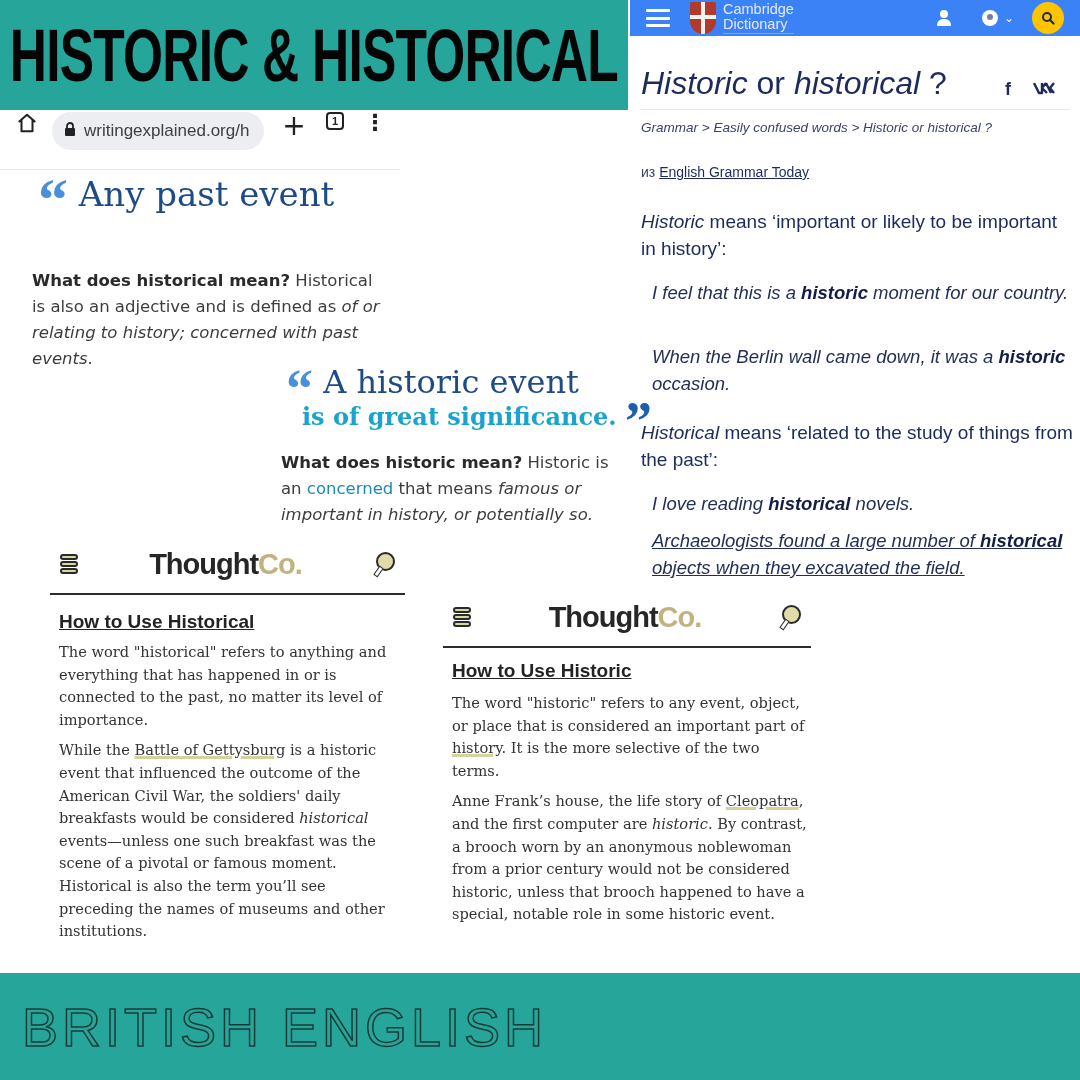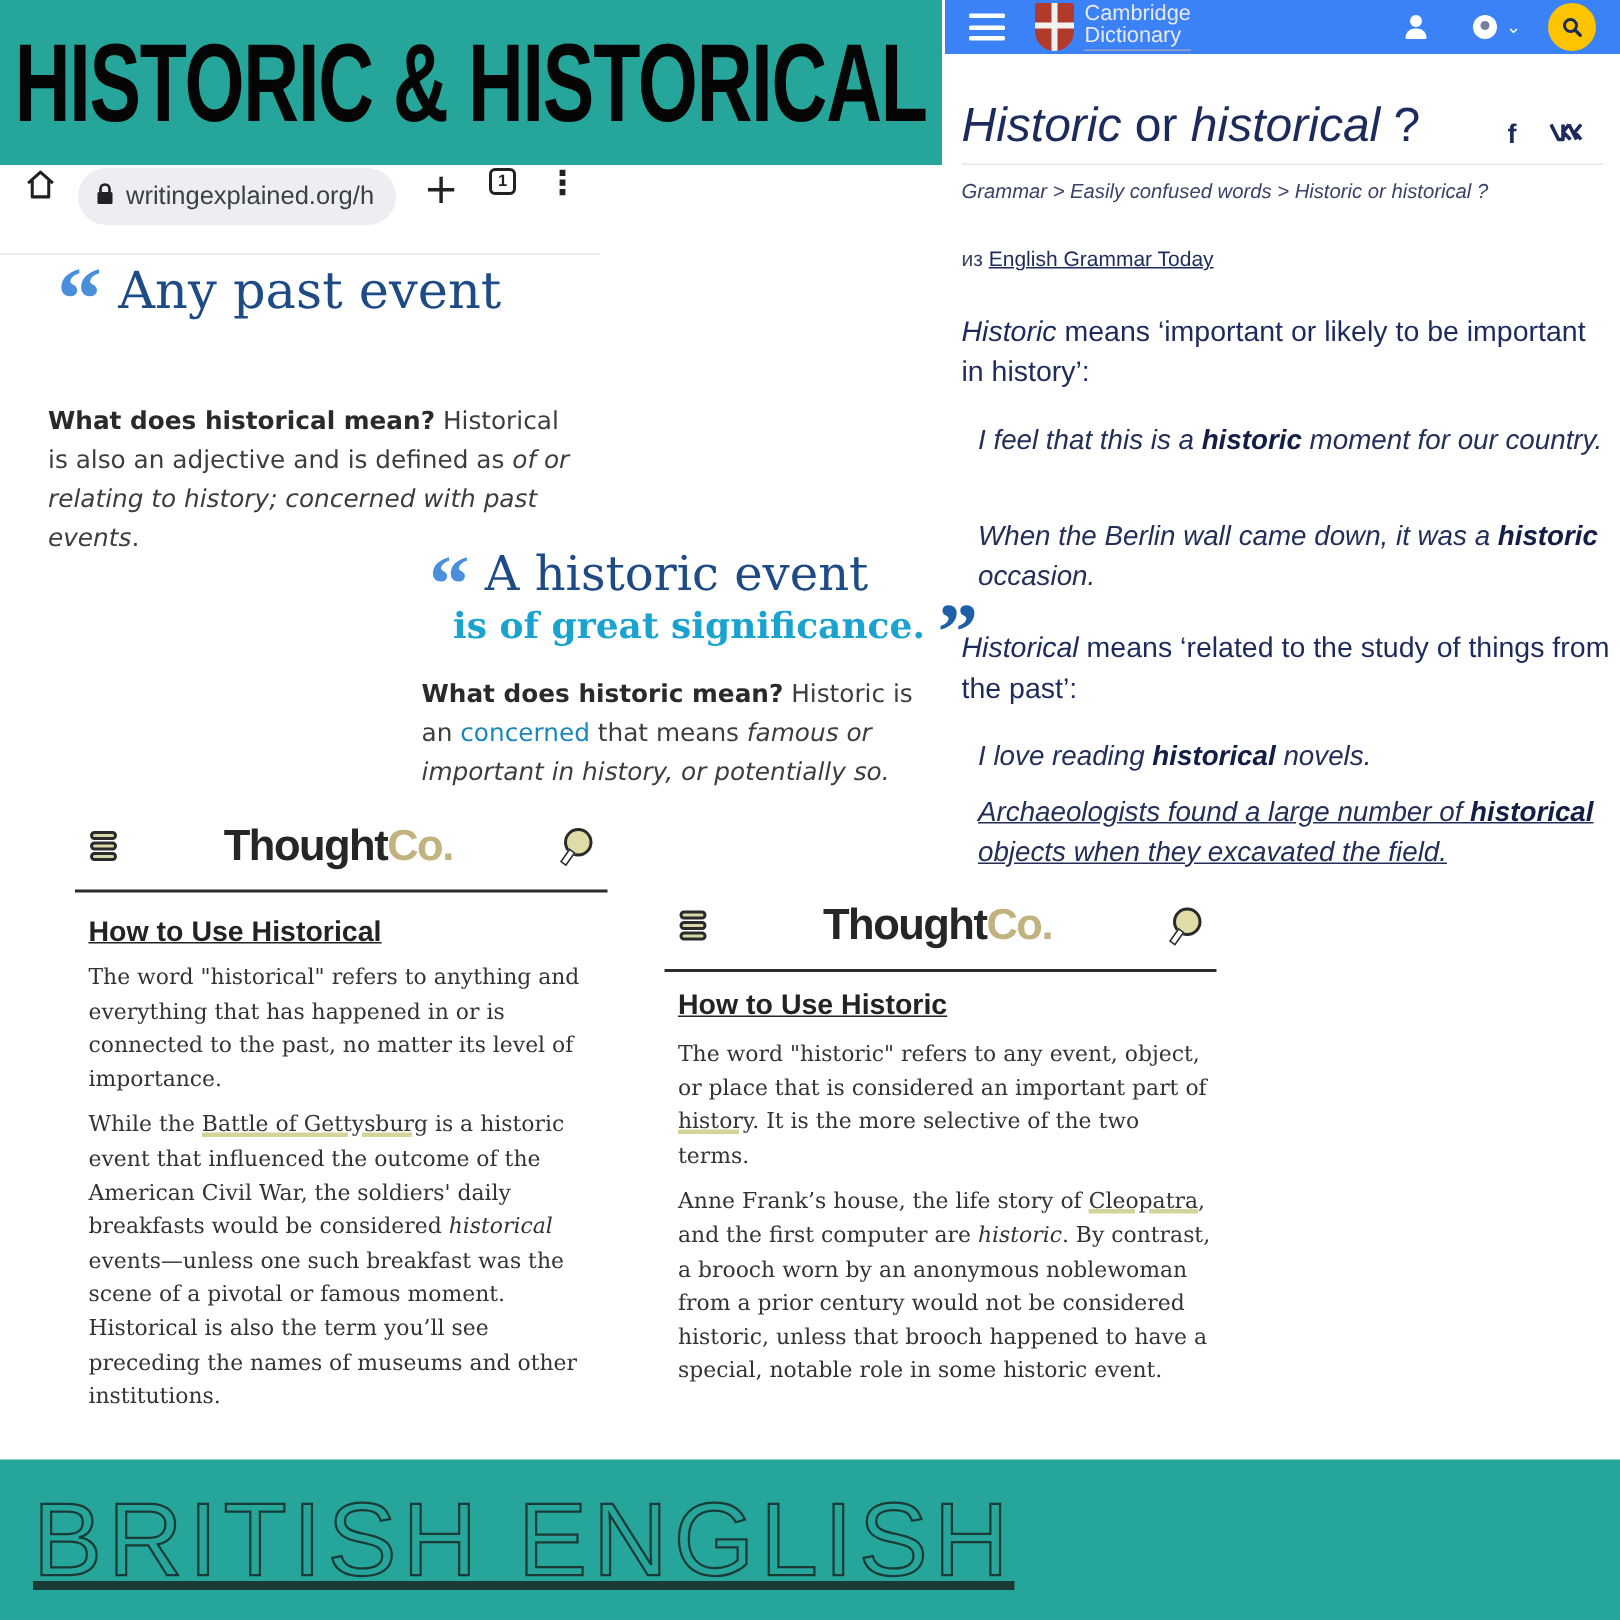--- a/index.html
+++ b/index.html
@@ -141,24 +141,23 @@
   }
   .tc-text p { margin-bottom: 8px; }
   .tc-link { text-decoration: underline; text-decoration-color: #d4d49a; text-decoration-thickness: 3px; text-underline-offset: 1px; }
 
   
   .footer {
     position: absolute; left: 0; top: 973px; width: 1080px; height: 107px; background: #26a69a;
     display: flex; align-items: center; padding-left: 22px;
   }
   .footer-text {
-    font-family: "Liberation Sans", sans-serif; font-size: 69px; letter-spacing: 4px; color: transparent;
+    font-family: "Liberation Sans", sans-serif; font-size: 54px; letter-spacing: 4px; color: transparent;
     -webkit-text-stroke: 1.5px #1a3a36; font-weight: 400;
     background: none;
-    text-decoration: underline;
   }
 </style>
 </head>
 <body>
 
 <div class="title-banner">
   <h1>HISTORIC &amp; HISTORICAL</h1>
 </div>
 
 <div class="browser-bar">

